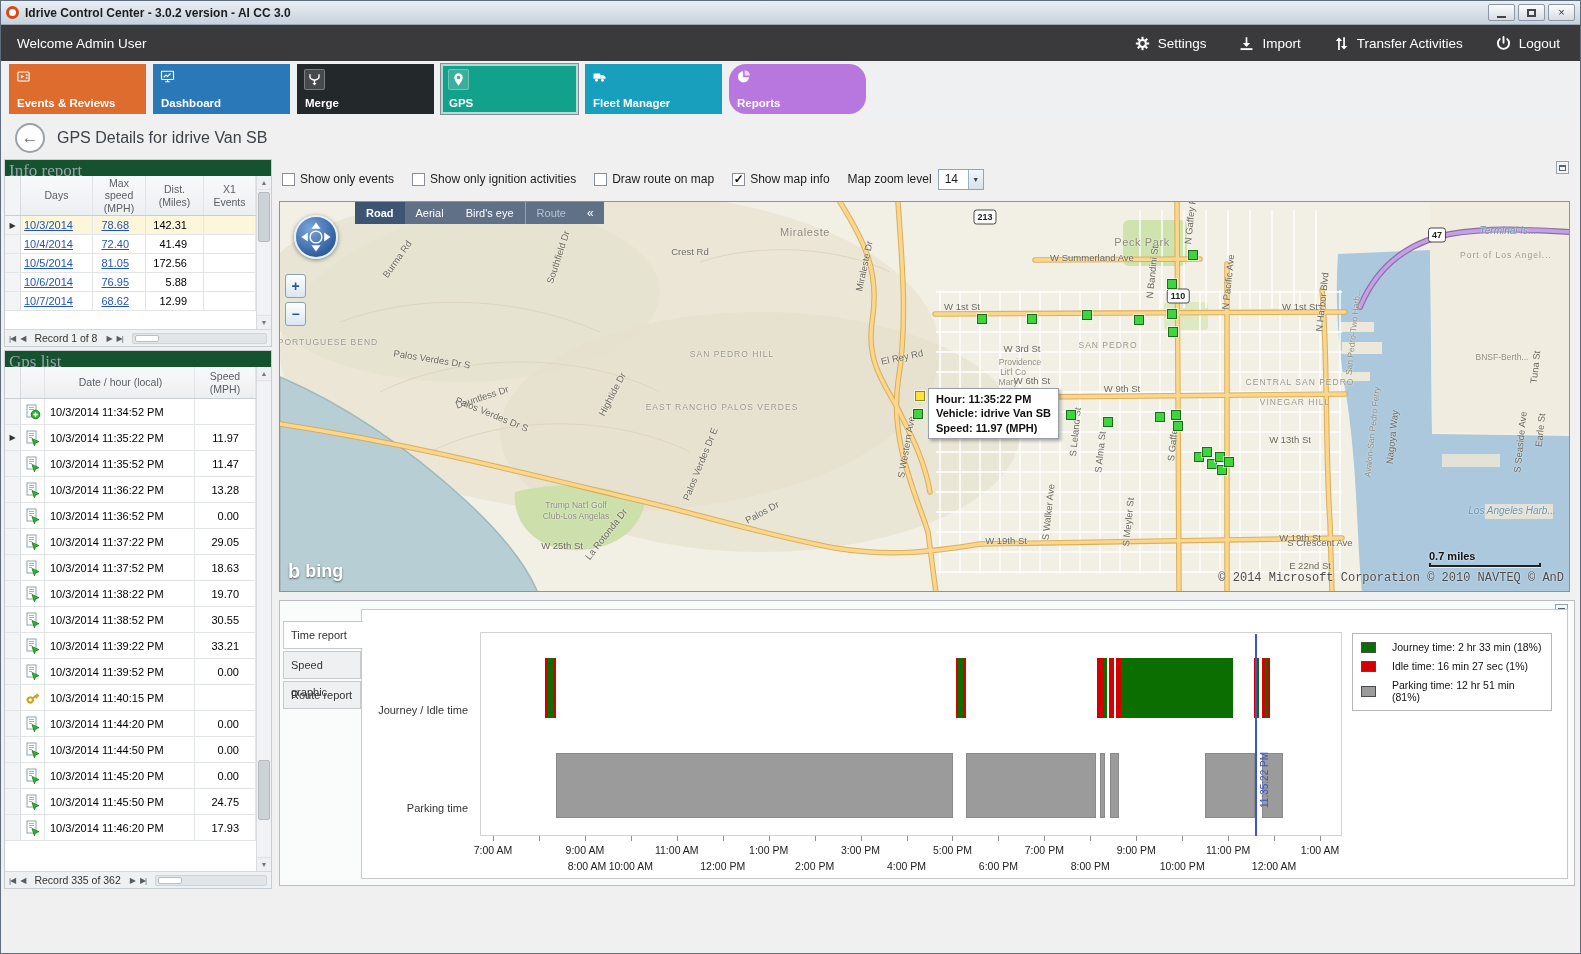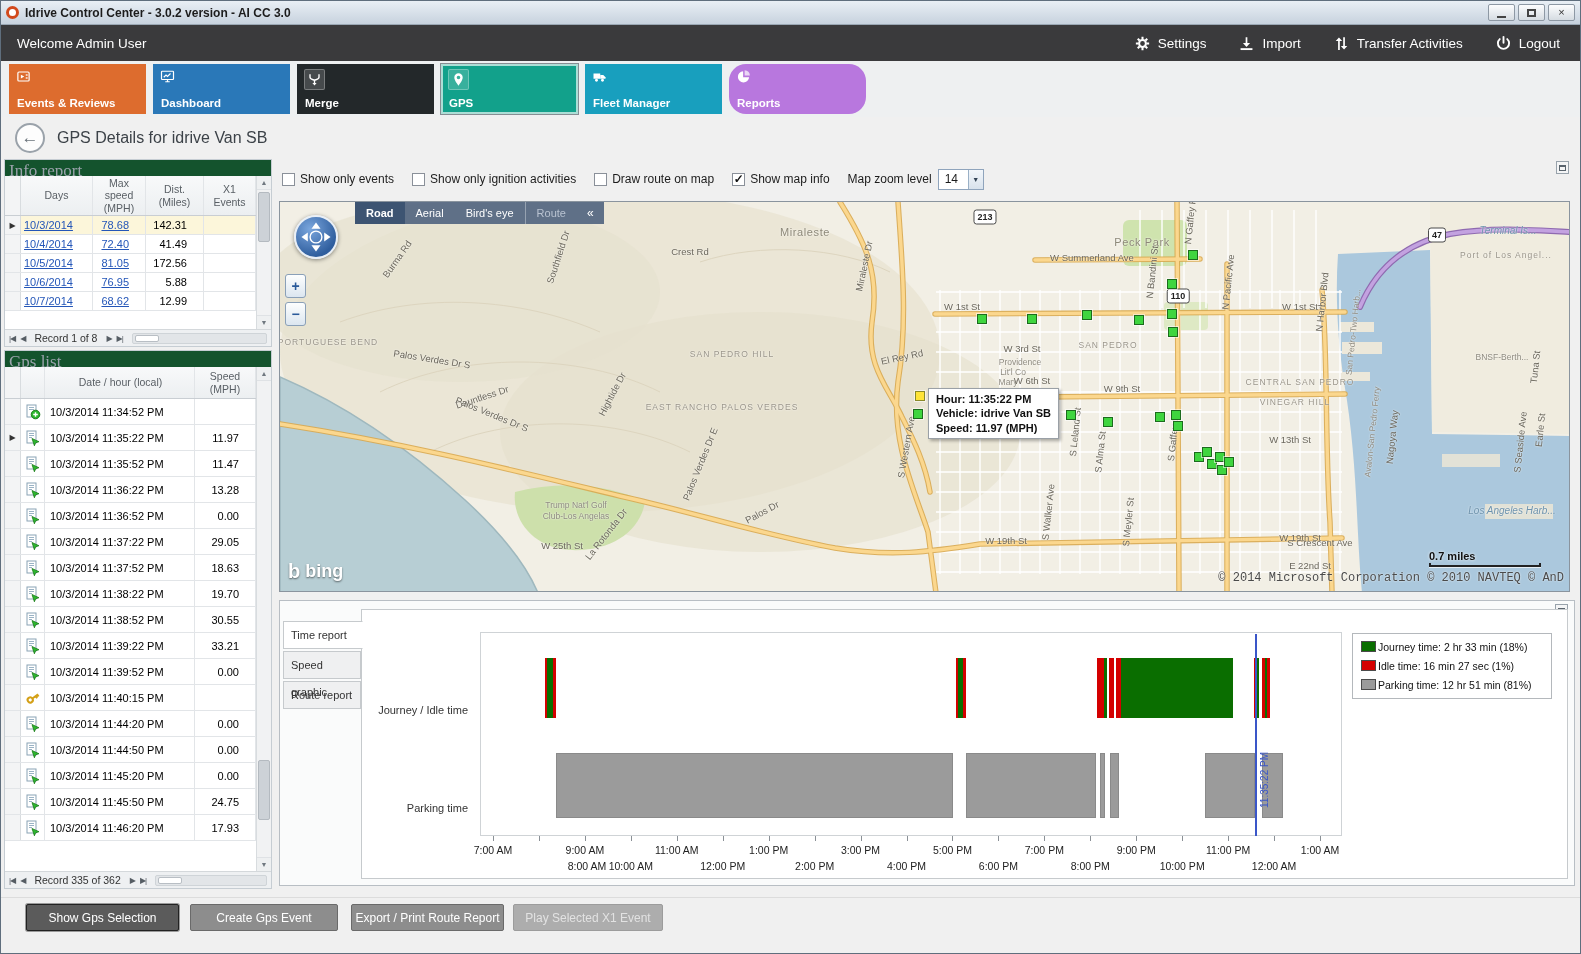--- a/index.html
+++ b/index.html
@@ -104,21 +104,21 @@
 .ctab.active{background:#fff;border-right-color:#fff;width:80px;position:relative;z-index:2;}
 .chart-box{position:absolute;left:81px;top:8px;right:6px;bottom:6px;background:#fff;border:1px solid #c6cacd;}
 .plot-border{position:absolute;left:118px;top:22px;width:862px;height:204px;border:1px solid #cfd3d6;}
 #tickspan{position:absolute;left:131px;top:22px;width:827px;height:204px;}
 .seg{position:absolute;}
 .tick{position:absolute;top:204px;width:1px;height:5px;background:#8a9096;}
 .ticklbl{position:absolute;font-size:10.5px;color:#222;white-space:nowrap;transform:translateX(-50%);}
 .row-labels{position:absolute;left:0;top:22px;width:112px;height:204px;font-size:11px;color:#333;}
 .row-labels div{position:absolute;right:6px;white-space:nowrap;}
 .legend{position:absolute;left:990px;top:23px;width:200px;border:1px solid #b4b8bc;background:#fff;padding:7px 8px;display:flex;flex-direction:column;gap:7px;font-size:10.5px;color:#111;}
-.leg-item{display:flex;gap:2px;}
+.leg-item{display:flex;align-items:center;gap:16px;}
 .leg-sq{width:15px;height:11px;border:1px solid #4a4a4a;flex:none;}
 .cursor-line{position:absolute;top:2px;height:202px;width:2px;background:#3a56c8;}
 .cursor-label{position:absolute;font-size:10px;color:#3a56c8;writing-mode:vertical-rl;transform:rotate(180deg);white-space:nowrap;}
 
 .footer{position:absolute;left:0;right:0;bottom:0;height:56px;background:#f0f0f0;border-top:1px solid #dcdcdc;}
 .fbtn{position:absolute;top:6px;height:27px;color:#fff;font-size:12px;display:flex;align-items:center;justify-content:center;border-radius:2px;background:#8d8d8d;border:1px solid #6a6a6a;}
 .fbtn.focused{background:#5b5b5b;border:1px solid #222;box-shadow:0 0 0 1px #9a9a9a;}
 .fbtn.disabled{background:#adadad;border-color:#9c9c9c;color:#e2e2e2;}
 </style>
 </head>
@@ -889,19 +889,13 @@
             </div>
             <div class="leg-item">
               <span class="leg-sq" style="background: rgb(155, 155, 155);"></span>
               <span>Parking time: 12 hr 51 min (81%)</span>
             </div>
           </div>
       </div>
     </div>
   </div>
 
-  <div class="footer" id="footer">
-      <div class="fbtn focused" style="left: 25px; width: 153px;">Show Gps Selection</div>
-      <div class="fbtn" style="left: 189px; width: 148px;">Create Gps Event</div>
-      <div class="fbtn" style="left: 350px; width: 153px;">Export / Print Route Report</div>
-      <div class="fbtn disabled" style="left: 512px; width: 150px;">Play Selected X1 Event</div>
-    </div>
 </div>
 
 </body></html>

